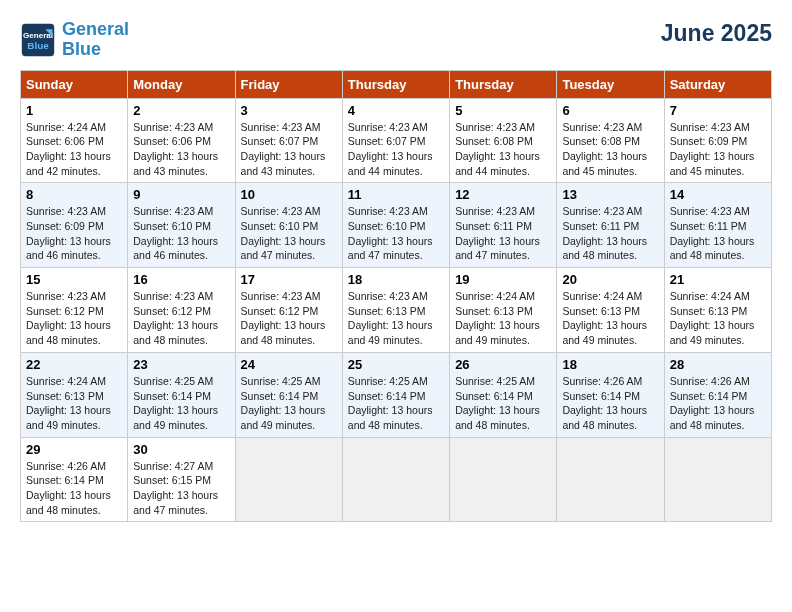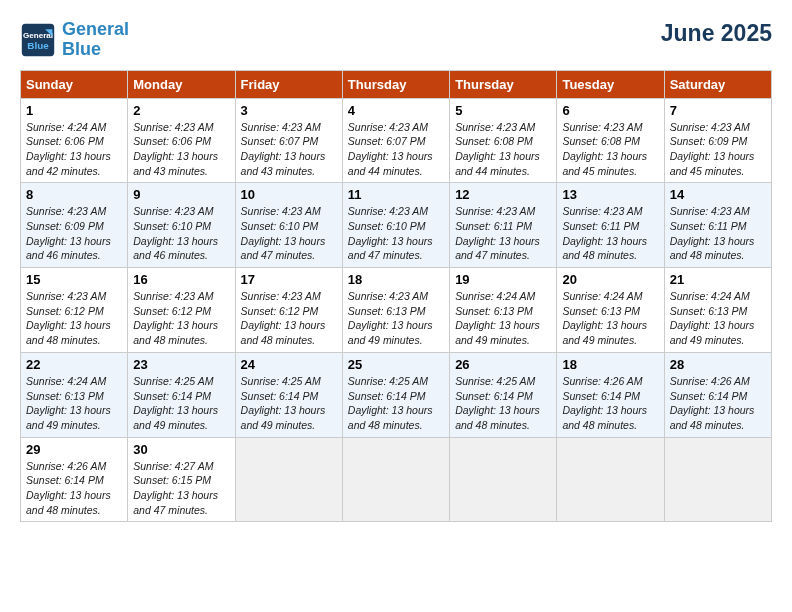--- a/index.html
+++ b/index.html
@@ -70,21 +70,20 @@
     .day-number {
       font-size: 13px;
       font-weight: bold;
       display: block;
       margin-bottom: 2px;
     }
     .day-info {
       font-size: 10.5px;
       color: #222;
       line-height: 1.4;
-      font-style: italic;
     }
     .empty-cell {
       background: #f5f5f5;
     }
     tbody tr:nth-child(odd) td {
       background-color: #fff;
     }
     tbody tr:nth-child(even) td {
       background-color: #eef4fb;
     }

